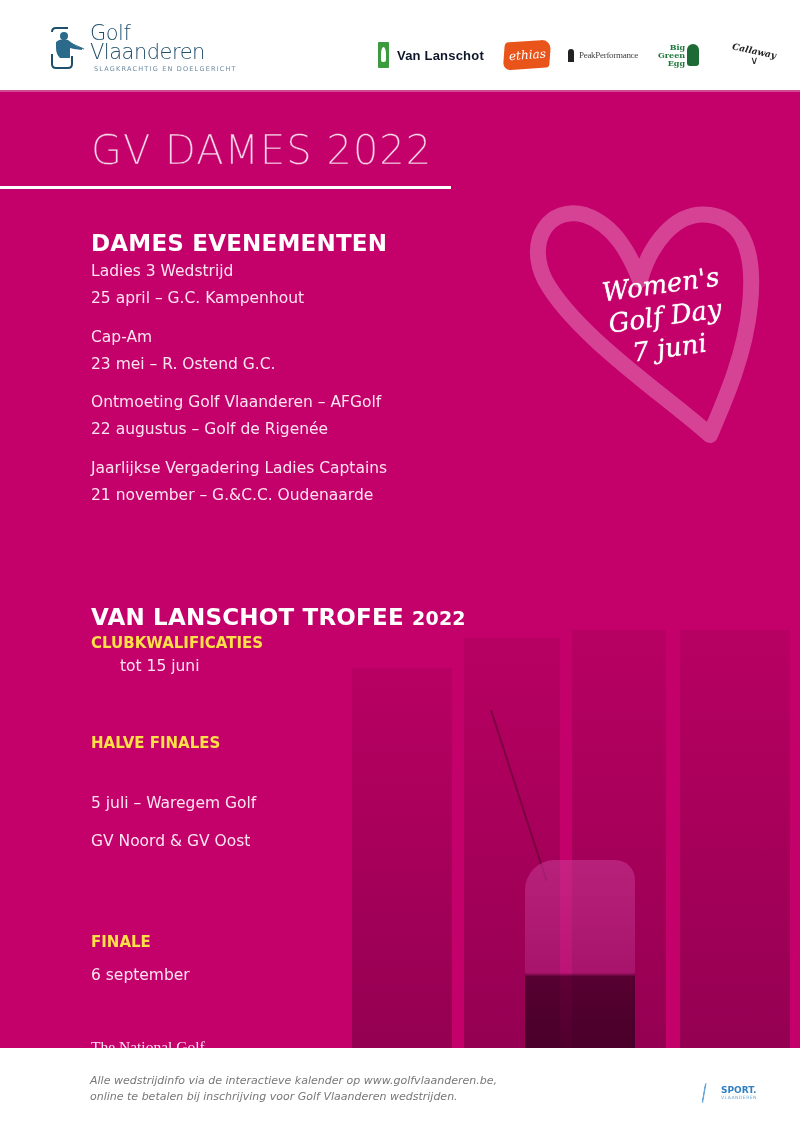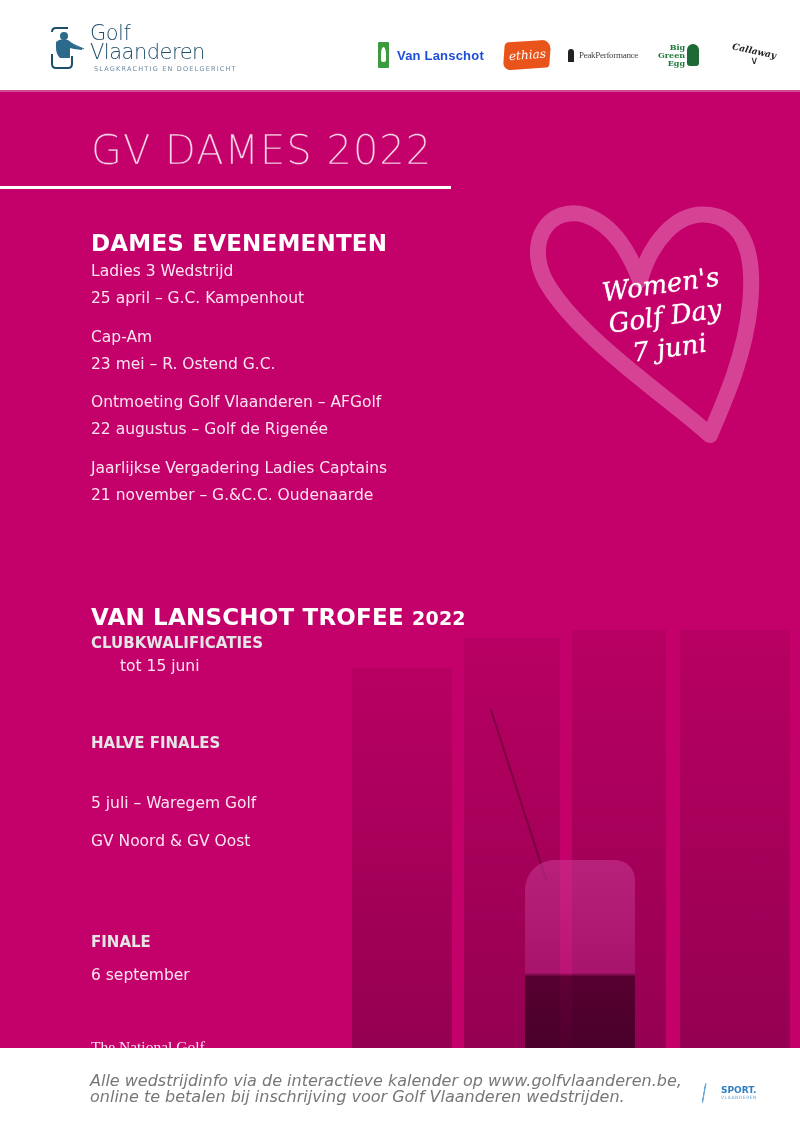--- a/index.html
+++ b/index.html
@@ -13,21 +13,21 @@
     .gv-logo .mark { position: absolute; left: 0; top: 4px; width: 40px; height: 44px; }
     .gv-logo .name1 { position: absolute; left: 44px; top: 0px; font-family: "DejaVu Sans", sans-serif; font-weight: 200; font-size: 21px; color: #1f4e6a; letter-spacing: -0.5px; line-height: 22px; }
     .gv-logo .name2 { position: absolute; left: 44px; top: 19px; font-family: "DejaVu Sans", sans-serif; font-weight: 200; font-size: 21px; color: #1f4e6a; letter-spacing: -0.5px; line-height: 22px; }
     .gv-logo .tag { position: absolute; left: 48px; top: 43px; font-size: 6.5px; color: #6a8aa0; letter-spacing: 1.2px; white-space: nowrap; }
 
     .sponsors { position: absolute; top: 38px; left: 378px; height: 34px; width: 400px; }
     .sponsor { position: absolute; top: 0; height: 34px; display: flex; align-items: center; }
     .vl { left: 0; }
     .vl .tree { width: 11px; height: 26px; background: #3c9a3f; border-radius: 1px; position: relative; margin-right: 8px; }
     .vl .tree::after { content: ""; position: absolute; left: 3px; top: 5px; width: 5px; height: 15px; background: #fff; border-radius: 50% 50% 2px 2px; }
-    .vl .txt { font-family: "Liberation Sans", sans-serif; font-size: 13px; color: #1d4ed8; font-weight: bold; letter-spacing: 0.2px; }
+    .vl .txt { font-family: "Liberation Sans", sans-serif; font-size: 13px; color: #0f172a; font-weight: bold; letter-spacing: 0.2px; }
     .ethias { left: 126px; }
     .ethias .blob { width: 46px; height: 28px; background: #e8541a; border-radius: 4px 10px 3px 8px; transform: skewX(-8deg) rotate(-4deg); display: flex; align-items: center; justify-content: center; }
     .ethias .blob span { color: #fff; font-family: "DejaVu Serif", serif; font-style: italic; font-size: 12px; transform: skewX(8deg); }
     .peak { left: 190px; }
     .peak .p { width: 6px; height: 13px; background: #222; border-radius: 3px 3px 0 0; margin-right: 5px; }
     .peak .txt { font-family: "Liberation Serif", serif; font-size: 9px; color: #444; letter-spacing: -0.3px; }
     .bge { left: 280px; }
     .bge .txt { font-family: "DejaVu Serif", serif; font-size: 8px; line-height: 8px; color: #1e7a3a; font-weight: bold; text-align: right; margin-right: 2px; }
     .bge .egg { width: 12px; height: 22px; background: #1e6a36; border-radius: 6px 6px 3px 3px; }
     .callaway { left: 354px; flex-direction: column; justify-content: center; }
@@ -43,27 +43,27 @@
     .s3 { left: 232px; width: 94px; height: 418px; }
     .s4 { left: 340px; width: 110px; height: 418px; }
     .figure { position: absolute; left: 185px; top: 230px; width: 110px; height: 188px; background: linear-gradient(180deg, rgba(200,60,150,0.55) 0%, rgba(180,40,130,0.5) 60%, rgba(70,0,40,0.8) 62%, rgba(60,0,35,0.85) 100%); border-radius: 30px 20px 0 0; }
     .club { position: absolute; left: 150px; top: 80px; width: 2px; height: 180px; background: rgba(80,0,40,0.5); transform: rotate(-18deg); transform-origin: top; }
 
     .main-title { position: absolute; left: 91px; top: 36px; font-family: "DejaVu Sans", sans-serif; font-weight: 200; font-size: 40px; color: #f7d9ea; letter-spacing: 1px; -webkit-text-stroke: 0.3px #c4006a; line-height: 48px; }
     .title-rule { position: absolute; left: 0; top: 96px; width: 451px; height: 3px; background: #ffffff; }
 
     .sec-title { position: absolute; left: 91px; color: #ffffff; font-family: "DejaVu Sans", sans-serif; font-weight: bold; font-size: 23px; letter-spacing: 0.2px; line-height: 28px; white-space: nowrap; margin-top: 9px; }
     .sec-title .yr { font-size: 19px; }
-    .sub-title { position: absolute; left: 91px; color: #e5e5e5; font-family: "DejaVu Sans", sans-serif; font-weight: bold; font-size: 15px; line-height: 20px; }
+    .sub-title { position: absolute; left: 91px; color: #fde047; font-family: "DejaVu Sans", sans-serif; font-weight: bold; font-size: 15px; line-height: 20px; }
     .line { position: absolute; left: 91px; color: #fbe3f0; font-family: "DejaVu Sans", sans-serif; font-size: 15.5px; line-height: 27px; white-space: nowrap; }
 
     .heart { position: absolute; left: 515px; top: 95px; width: 265px; height: 270px; }
     .wgd { position: absolute; left: 560px; top: 178px; width: 210px; text-align: center; transform: rotate(-8deg); font-family: "DejaVu Serif", serif; font-style: italic; color: #fff; font-size: 26px; line-height: 32px; text-shadow: 0 0 1px #fff; }
 
-    .footer-text { position: absolute; left: 90px; top: 1073px; font-family: "DejaVu Sans", sans-serif; font-weight: 200; font-size: 16px; color: #777; line-height: 16px; font-style: italic; }
+    .footer-text { position: absolute; left: 90px; top: 1073px; font-family: "DejaVu Sans", sans-serif; font-weight: 200; font-size: 11px; color: #777; line-height: 16px; font-style: italic; }
     .sport-logo { position: absolute; left: 703px; top: 1080px; width: 70px; height: 26px; display: flex; align-items: center; }
     .sport-logo .fig { width: 10px; height: 20px; border-left: 2px solid #6aa8d8; border-radius: 2px; transform: skewX(-10deg); margin-right: 6px; }
     .sport-logo .t1 { font-family: "DejaVu Sans", sans-serif; font-weight: bold; font-size: 9px; color: #2f7fc1; line-height: 10px; }
     .sport-logo .t2 { font-family: "DejaVu Sans", sans-serif; font-size: 4.5px; color: #6aa8d8; letter-spacing: 0.5px; line-height: 6px; }
   </style>
 </head>
 <body>
 
 <div class="header">
   <div class="gv-logo">

